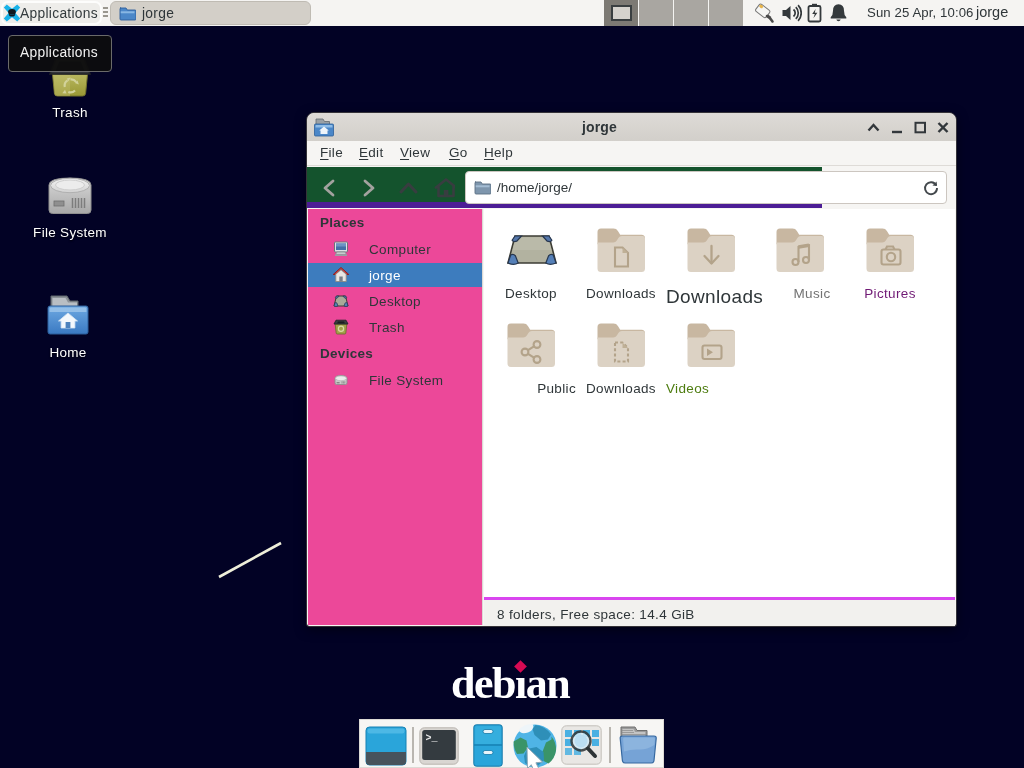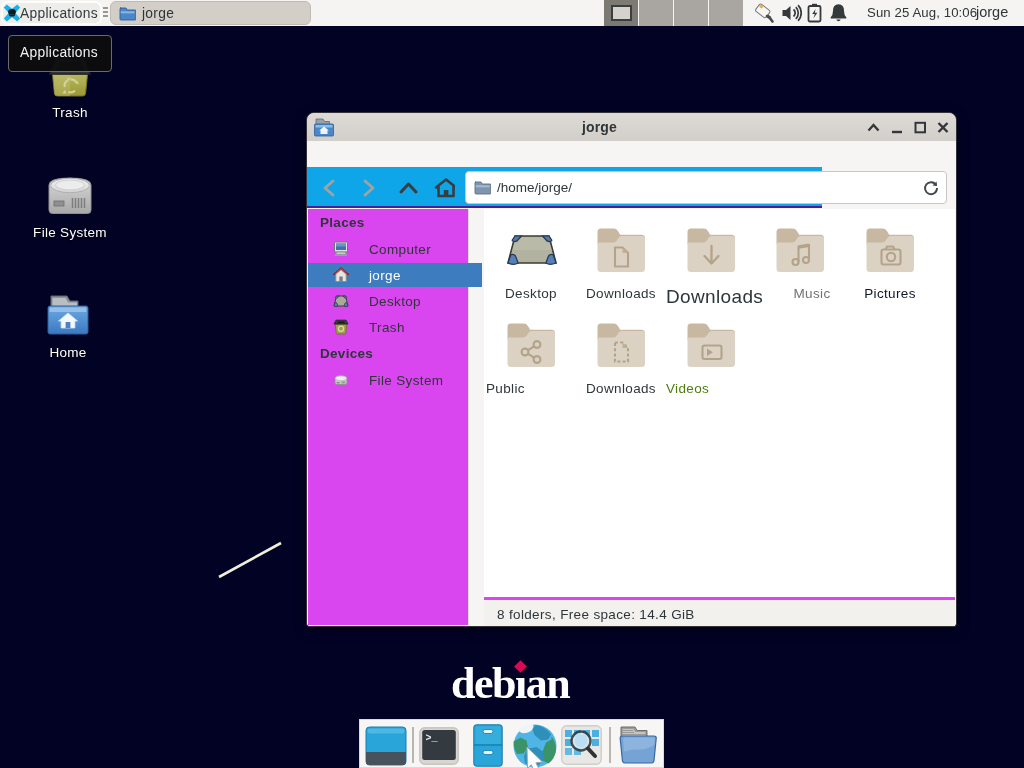--- a/index.html
+++ b/index.html
@@ -23,24 +23,24 @@
 #tooltip span{position:absolute;left:11px;top:9px;font-size:13.8px;color:#f2f2f2;letter-spacing:0.3px}
 
 .dlabel{position:absolute;width:140px;text-align:center;color:#fff;font-size:13.5px;letter-spacing:0.3px;text-shadow:0 1px 2px rgba(0,0,0,0.9)}
 
 #win{position:absolute;left:307px;top:113px;width:649px;height:513px;background:#f6f5f3;border-radius:7px 7px 2px 2px;box-shadow:0 3px 12px rgba(0,0,0,0.55);outline:1px solid rgba(62,60,62,0.85)}
 #titlebar{position:absolute;left:0;top:0;width:649px;height:28px;background:linear-gradient(#dedbd7,#d2cfca);border-radius:7px 7px 0 0}
 #title{position:absolute;left:26px;right:90px;top:6px;text-align:center;font-size:14px;font-weight:bold;color:#2f3639;letter-spacing:0.2px}
 #menubar{position:absolute;left:0;top:28px;width:649px;height:25px;background:#f6f5f3;border-bottom:1px solid #dedbd7}
 .mi{position:absolute;top:4px;font-size:13.5px;color:#2f3639;letter-spacing:0.3px}
 .mi u{text-decoration-thickness:1px;text-underline-offset:2px}
-#toolbar{position:absolute;left:0;top:54px;width:515px;height:41px;background:#0ea5e9;border-bottom:2px solid #4c1d95}
+#toolbar{position:absolute;left:0;top:54px;width:515px;height:41px;background:#14532d;border-bottom:6px solid #4c1d95}
 #pathbar{position:absolute;left:158px;top:4px;width:482px;height:33px;background:#fff;border:1px solid #ccc6c0;border-radius:4px}
 #pathbar span{position:absolute;left:31px;top:8px;font-size:13.5px;color:#2f3639}
-#sidebar{position:absolute;left:1px;top:96px;width:161px;height:416px;background:#d946ef;border-right:1px solid #dcdad6}
+#sidebar{position:absolute;left:1px;top:96px;width:175px;height:416px;background:#ec4899;border-right:1px solid #dcdad6}
 .shead{position:absolute;left:12px;font-size:13.5px;font-weight:bold;color:#2f3639;letter-spacing:0.3px}
 .srow{position:absolute;left:61px;font-size:13.5px;color:#2f3639;letter-spacing:0.35px}
 #sel{position:absolute;left:0px;top:54px;width:174px;height:24px;background:#3d7cbe}
 .sicon{position:absolute;left:25px;width:16px;height:16px}
 #files{position:absolute;left:177px;top:96px;width:471px;height:388px;background:#fff}
 .lab{letter-spacing:0.35px}
 #statusbar{position:absolute;left:177px;top:484px;width:471px;height:29px;background:#f2f1ee;border-top:3px solid #d946ef}
 #statusbar span{position:absolute;left:13px;top:7px;font-size:13.5px;color:#2f3639;letter-spacing:0.35px}
 
 #debian{position:absolute;left:451px;top:658px;font-family:"Liberation Serif",serif;font-weight:bold;font-size:44px;color:#fff;letter-spacing:-1.5px}
@@ -134,20 +134,27 @@
     <svg class="abs" style="left:559px;top:7px" width="90" height="15" viewBox="0 0 90 15">
       <g stroke="#32373b" stroke-width="2.4" fill="none">
         <polyline points="2.5,10.5 7.5,5 12.5,10.5"></polyline>
         <line x1="26" y1="12" x2="36" y2="12"></line>
         <rect x="49.5" y="2.8" width="9.5" height="9.5" stroke-width="2"></rect>
         <line x1="72.5" y1="3" x2="81.5" y2="12"></line>
         <line x1="81.5" y1="3" x2="72.5" y2="12"></line>
       </g>
     </svg>
   </div>
+  <div id="menubar">
+    <span class="mi" style="left:13px"><u>F</u>ile</span>
+    <span class="mi" style="left:52px"><u>E</u>dit</span>
+    <span class="mi" style="left:93px"><u>V</u>iew</span>
+    <span class="mi" style="left:142px"><u>G</u>o</span>
+    <span class="mi" style="left:177px"><u>H</u>elp</span>
+  </div>
   <div id="toolbar">
     <svg class="abs" style="left:8px;top:11px" width="140" height="20" viewBox="0 0 140 20">
       <g fill="none" stroke-linecap="round" stroke-linejoin="round">
         <polyline points="18,3 10,10 18,17" stroke="#a3a29f" stroke-width="2.8"></polyline>
         <polyline points="50,3 58,10 50,17" stroke="#a3a29f" stroke-width="2.8"></polyline>
         <polyline points="86,14 93.5,6 101,14" stroke="#383d40" stroke-width="3"></polyline>
         <path d="M121 9.5 L131 1.5 L141 9.5 M123.5 8 V18 H138.5 V8" stroke="#383d40" stroke-width="2.6"></path>
         <rect x="128.8" y="12" width="4.6" height="6" fill="#383d40" stroke="none"></rect>
       </g>
     </svg>
@@ -254,32 +261,32 @@
     </svg>
     <div class="lab abs" style="left:283px;top:77px;width:90px;text-align:center;font-size:13.5px;color:#737373">Music</div>
     <svg class="abs" style="left:380px;top:14px" width="52" height="52" viewBox="0 0 52 52">
       <use href="#fold"></use>
       <g stroke="#b3a38a" stroke-width="2.1" fill="none">
         <rect x="17.5" y="26.5" width="19" height="15" rx="2"></rect>
         <path d="M21.5 26.5 l1.5 -3 h6 l1.5 3"></path>
         <circle cx="27" cy="34" r="4.2"></circle>
       </g>
     </svg>
-    <div class="lab abs" style="left:361px;top:77px;width:90px;text-align:center;font-size:13.5px;color:#0f172a">Pictures</div>
+    <div class="lab abs" style="left:361px;top:77px;width:90px;text-align:center;font-size:13.5px;color:#701a75">Pictures</div>
     <svg class="abs" style="left:21px;top:109px" width="52" height="52" viewBox="0 0 52 52">
       <use href="#fold"></use>
       <g stroke="#b3a38a" stroke-width="2.1" fill="none">
         <circle cx="20" cy="34" r="3.4"></circle>
         <circle cx="32" cy="26.5" r="3.4"></circle>
         <circle cx="32" cy="41.5" r="3.4"></circle>
         <line x1="23" y1="32.2" x2="29" y2="28.3"></line>
         <line x1="23" y1="35.8" x2="29" y2="39.7"></line>
       </g>
     </svg>
-    <div class="lab abs" style="left:2px;top:172px;width:90px;text-align:left;font-size:13.5px;color:#2f3639">Public</div>
+    <div class="lab abs" style="left:2px;top:172px;width:90px;text-align:right;font-size:13.5px;color:#2f3639">Public</div>
     <svg class="abs" style="left:111px;top:109px" width="52" height="52" viewBox="0 0 52 52">
       <use href="#fold"></use>
       <path d="M20 24.5 h7.5 l5.5 5.5 v13.5 h-13 Z" fill="none" stroke="#b3a38a" stroke-width="2.1" stroke-dasharray="3 2.2"></path>
       <path d="M27.5 24.5 l0 5.5 l5.5 0 Z" fill="#bfb096"></path>
     </svg>
     <div class="lab abs" style="left:92px;top:172px;width:90px;text-align:center;font-size:13.5px;color:#2f3639">Downloads</div>
     <svg class="abs" style="left:201px;top:109px" width="52" height="52" viewBox="0 0 52 52">
       <use href="#fold"></use>
       <g stroke="#b3a38a" stroke-width="2.1" fill="none">
         <rect x="17.5" y="27.5" width="19" height="13.5" rx="2"></rect>
@@ -342,21 +349,21 @@
   </svg>
   <svg class="abs" style="left:806px;top:3px" width="17" height="20" viewBox="0 0 17 20">
     <rect x="2.5" y="3" width="12" height="15.5" rx="1.5" fill="none" stroke="#34393c" stroke-width="1.8"></rect>
     <rect x="6" y="0.8" width="5" height="2.2" fill="#34393c"></rect>
     <path d="M9.6 6 l-3.4 5 h2.6 l-1.4 4.3 l4 -5.6 h-2.6 Z" fill="#34393c"></path>
   </svg>
   <svg class="abs" style="left:829px;top:3px" width="19" height="20" viewBox="0 0 19 20">
     <path d="M9.5 1.2 q5.5 0 5.5 6.5 q0 4.5 2.3 6.5 l0 1.3 H1.7 l0 -1.3 q2.3 -2 2.3 -6.5 q0 -6.5 5.5 -6.5 Z" fill="#34393c"></path>
     <path d="M7.3 16.5 a2.3 2.3 0 0 0 4.4 0 Z" fill="#34393c"></path>
   </svg>
-  <div id="clock">Sun 25 Aug, 10:06</div>
+  <div id="clock">Sun 25 Apr, 10:06</div>
   <div id="puser">jorge</div>
 </div>
 
 <div id="tooltip">
     <span>Applications</span>
   </div>
 
 <div id="dock">
   <svg class="abs" style="left:5px;top:6px" width="42" height="40" viewBox="0 0 42 40">
     <rect x="1" y="1" width="40" height="38" rx="3.5" fill="#2aa5da" stroke="#1581b4" stroke-width="1"></rect>

